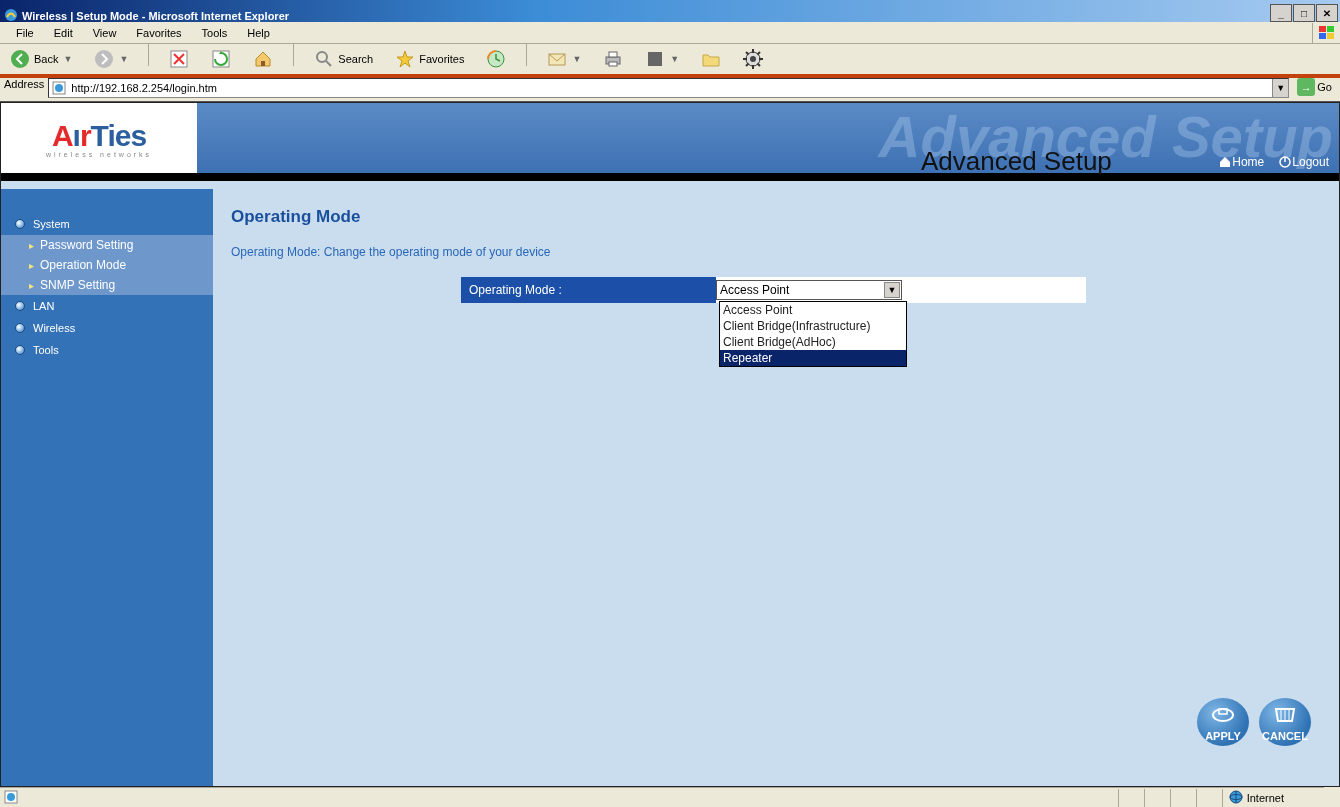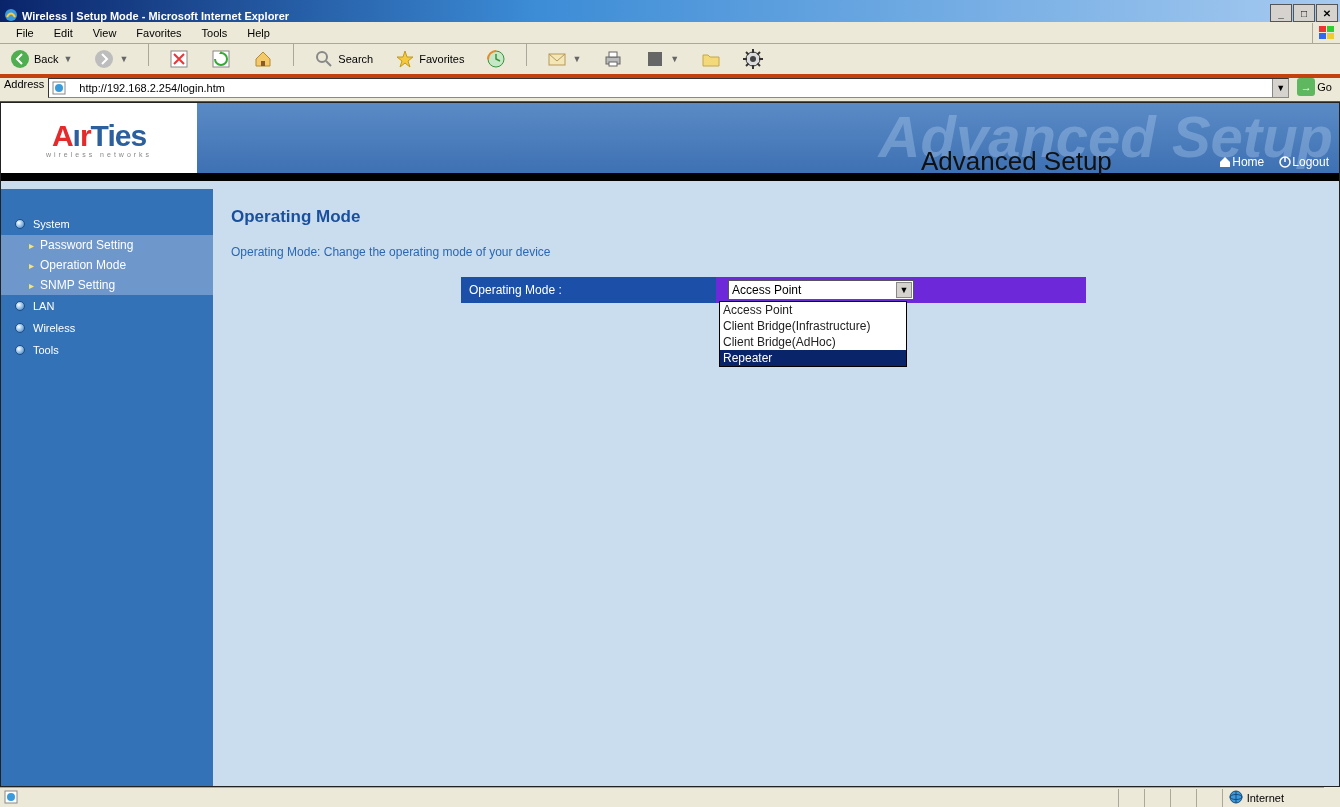--- a/index.html
+++ b/index.html
@@ -99,21 +99,21 @@
   .addressbar .addr-input-wrap {
     flex: 1;
     display: flex; align-items: center;
     background: white;
     border: 1px inset #888;
     height: 20px;
     padding-left: 2px;
   }
   .addressbar .addr-input-wrap .page-icon { width:16px; height:16px; display:inline-flex; align-items:center; justify-content:center; }
   .addressbar input {
-    flex: 1; border: none; outline: none; font-size: 11px; padding-left: 12px; font-family: inherit;
+    flex: 1; border: none; outline: none; font-size: 11px; padding-left: 4px; font-family: inherit;
   }
   .addressbar .addr-drop { width:16px; height:18px; background:#d6d3ce; border-left:1px solid #888; display:flex;align-items:center;justify-content:center;font-size:9px;}
   .go-btn { display:flex; align-items:center; gap:2px; font-size:11px; padding: 0 4px;}
   .go-arrow { width:18px; height:18px; background:#5fb75f; border-radius:3px; display:flex;align-items:center;justify-content:center;color:white;font-weight:bold;}
   
   .webpage {
     position: absolute;
     top: 102px; left: 0; right: 0; bottom: 20px;
     border: 1px solid #222;
     background: #c9ddee;
@@ -227,23 +227,23 @@
   .form-label-cell {
     width: 255px; height: 26px;
     background: #1b4fa8;
     color: white;
     font-size: 12px;
     display:flex; align-items:center;
     padding-left: 8px;
   }
   .form-input-cell {
     width: 370px; height: 26px;
-    background: #6d28d9;
+    background: #ffffff;
     display:flex; align-items:center;
-    padding-left: 12px;
+    padding-left: 0;
     position: relative;
   }
   .fake-select {
     position: relative;
     width: 186px; height: 20px;
     background: white;
     border: 1px solid #555;
     font-size: 12px;
     display:flex; align-items:center;
     padding-left: 3px;
@@ -560,20 +560,38 @@
           </div>
           <div class="dropdown-list">
             <div class="opt">Access Point</div>
             <div class="opt">Client Bridge(Infrastructure)</div>
             <div class="opt">Client Bridge(AdHoc)</div>
             <div class="opt selected">Repeater</div>
           </div>
         </div>
       </div>
 
+      <div class="action-btns">
+        <div class="round-btn">
+          <svg width="28" height="20">
+              <ellipse cx="14" cy="10" rx="10" ry="6" fill="none" stroke="white" stroke-width="2"></ellipse>
+              <rect x="10" y="4" width="8" height="5" fill="none" stroke="white" stroke-width="1.5"></rect>
+            </svg>
+          <span>APPLY</span>
+        </div>
+        <div class="round-btn">
+          <svg width="26" height="20">
+              <path d="M4 4 L22 4 L20 16 L6 16 Z" fill="none" stroke="white" stroke-width="2"></path>
+              <line x1="9" y1="4" x2="9" y2="16" stroke="white"></line>
+              <line x1="13" y1="4" x2="13" y2="16" stroke="white"></line>
+              <line x1="17" y1="4" x2="17" y2="16" stroke="white"></line>
+            </svg>
+          <span>CANCEL</span>
+        </div>
+      </div>
     </div>
   </div>
 </div>
 
 <div class="statusbar">
   <div class="status-left">
     <span><svg width="14" height="14">
           <rect x="1" y="1" width="12" height="12" fill="white" stroke="#888"></rect>
           <circle cx="7" cy="7" r="4" fill="#3a9bdc"></circle>
         </svg></span>

